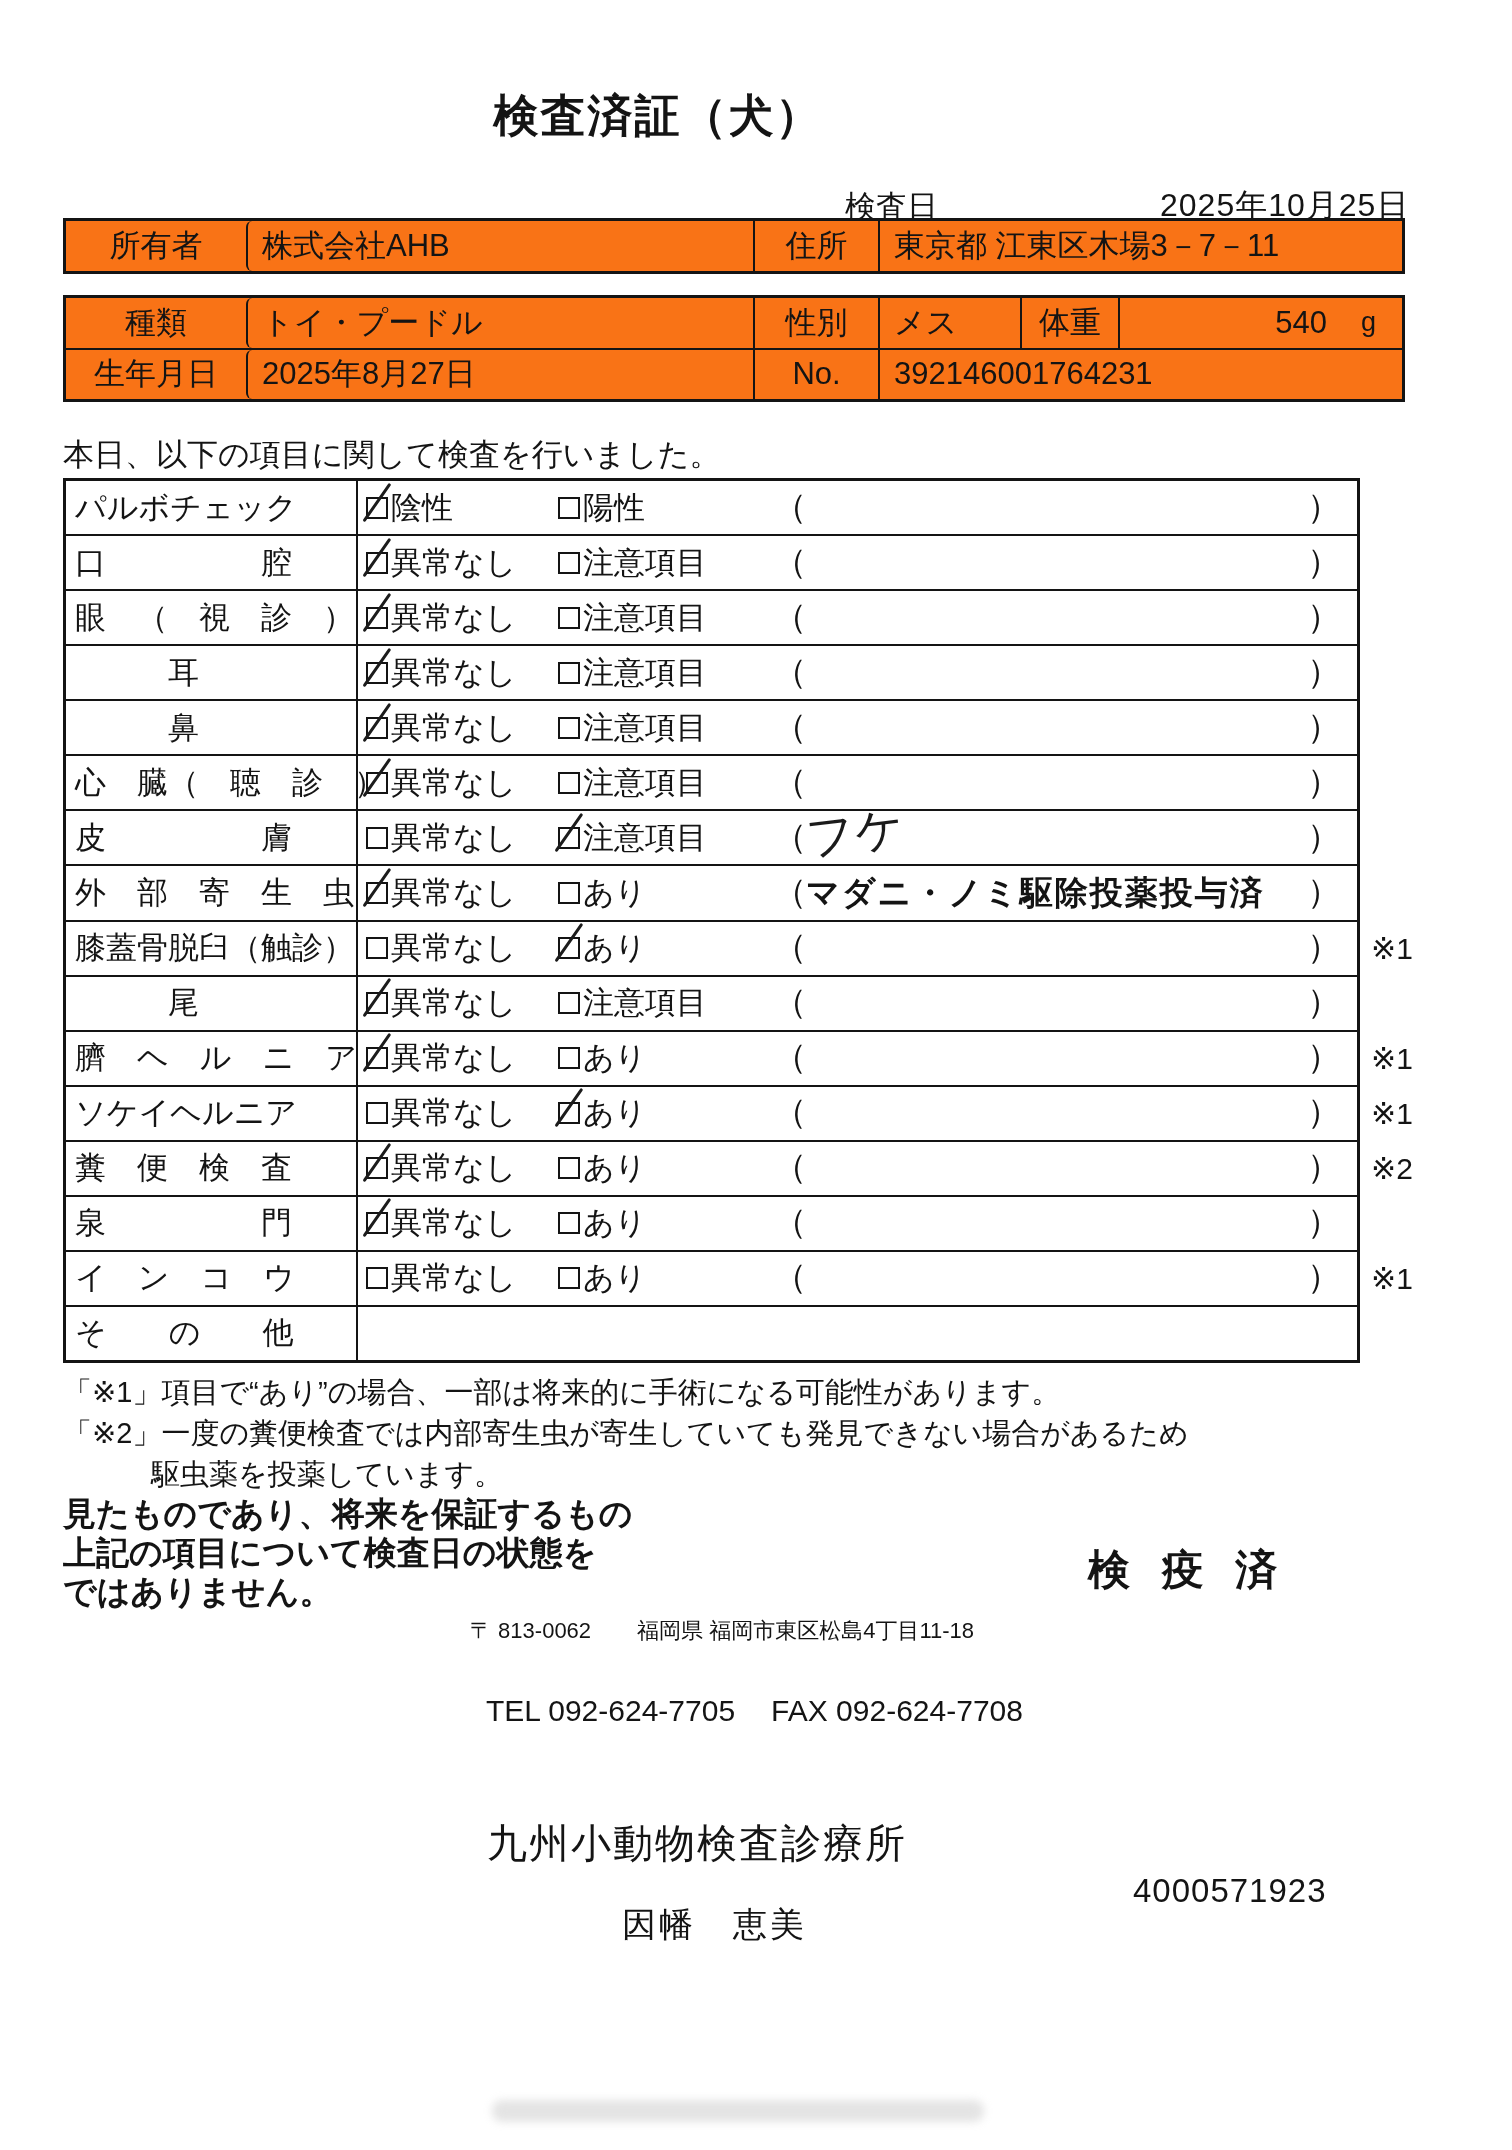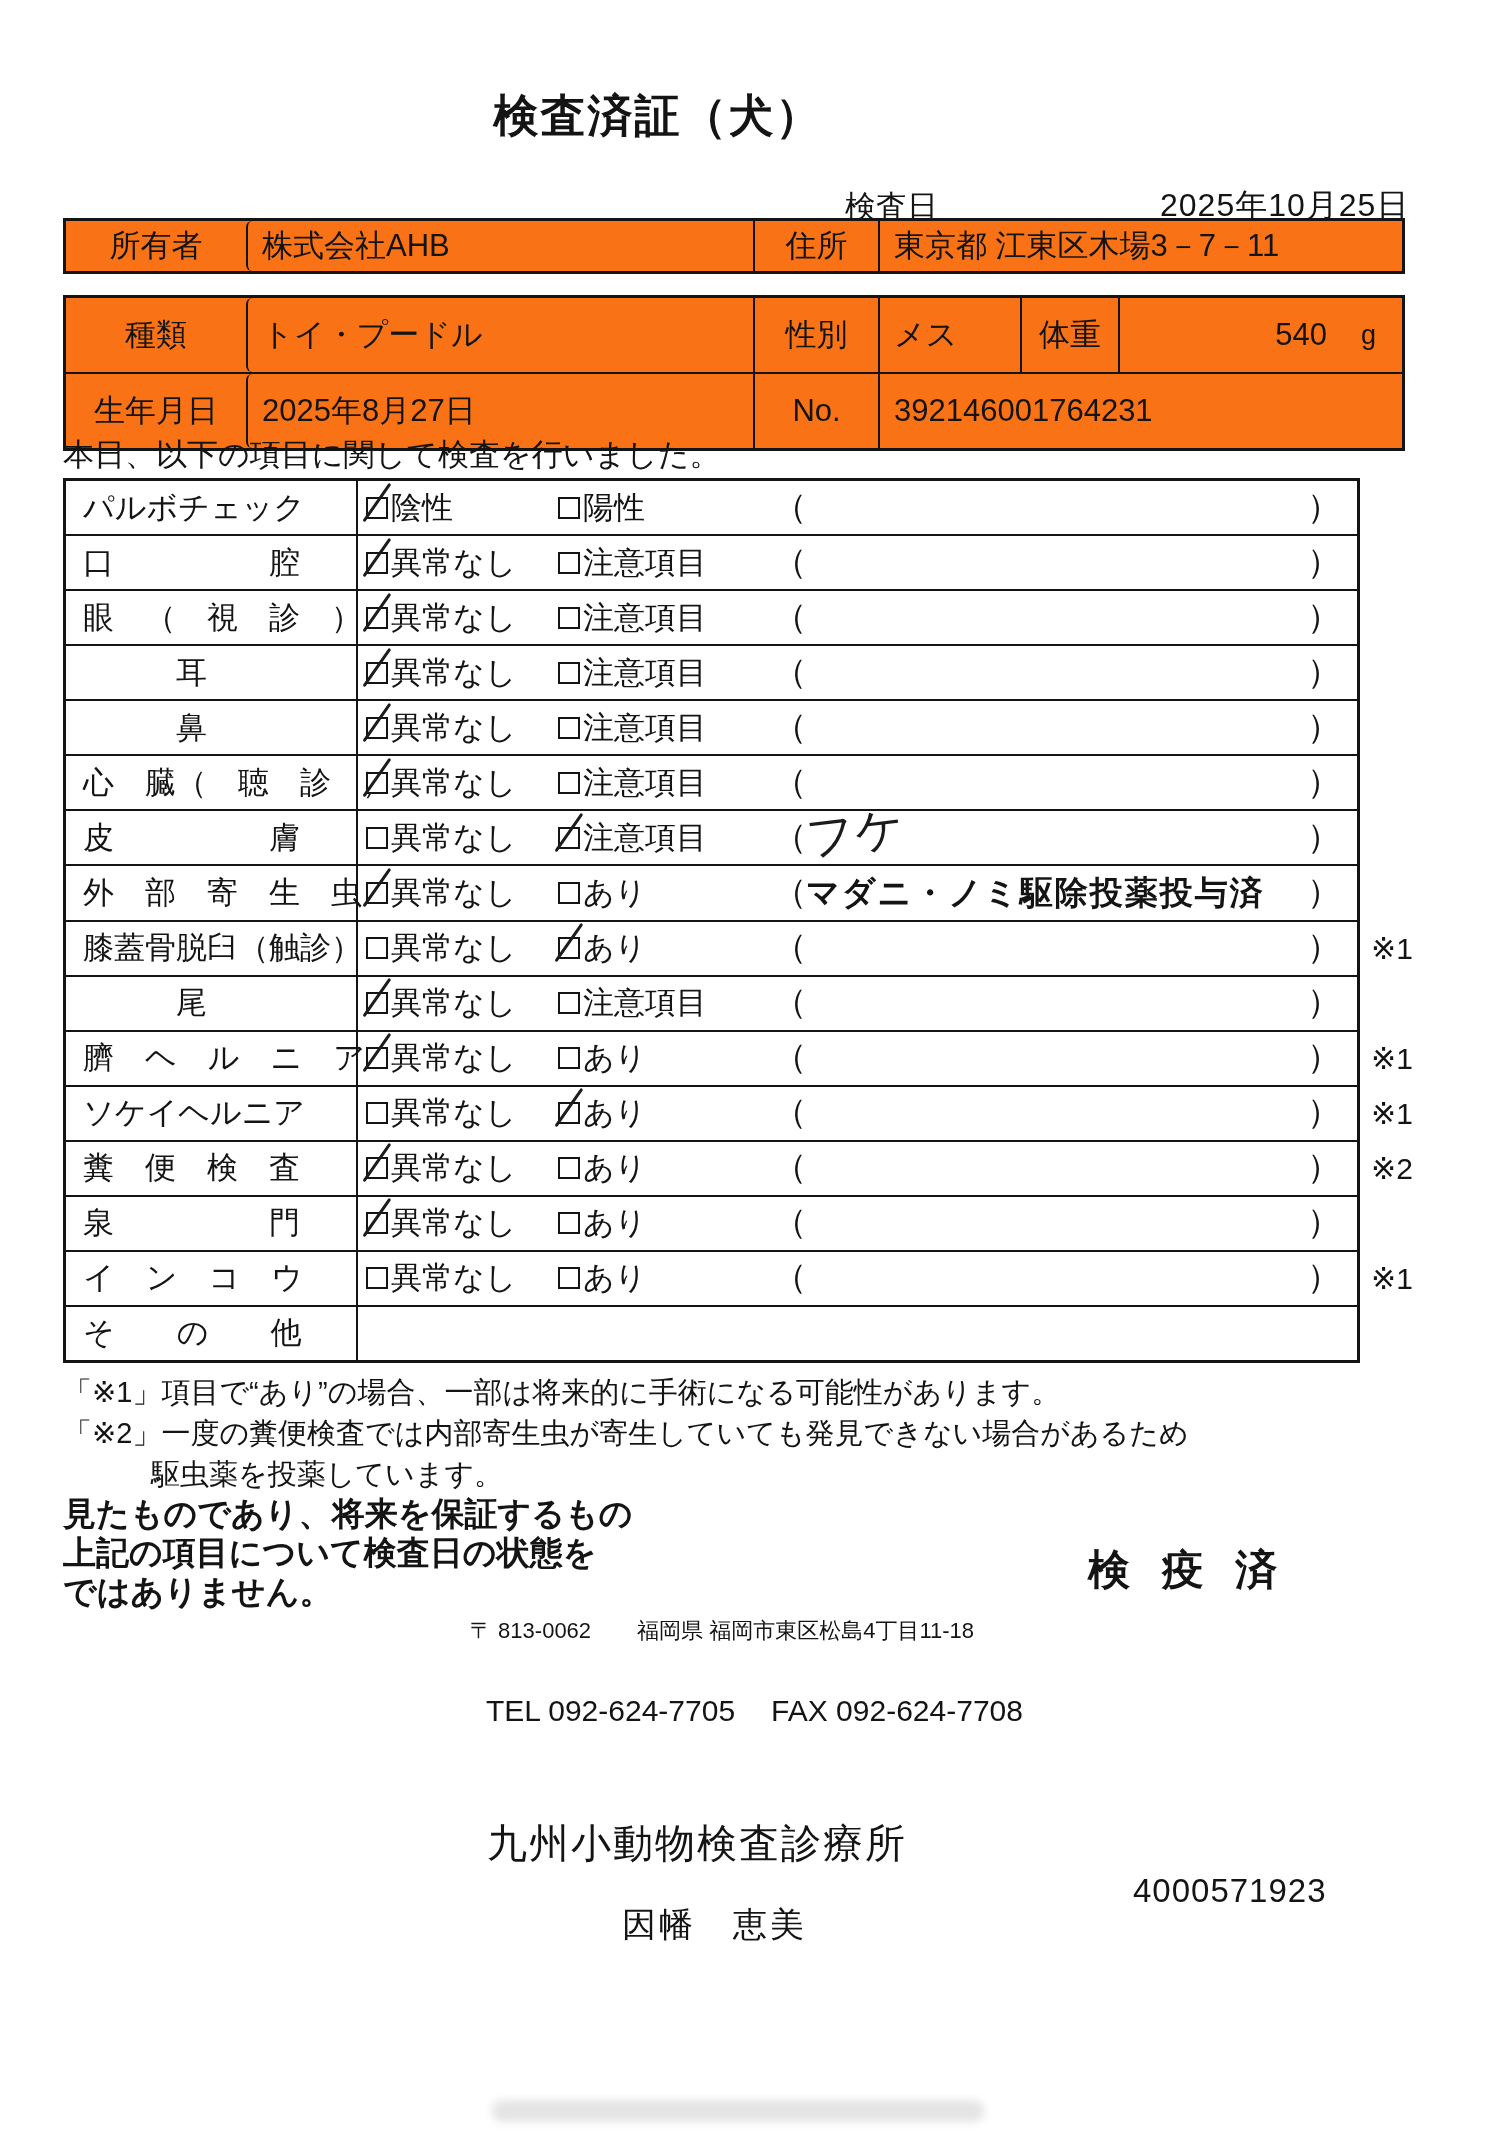--- a/index.html
+++ b/index.html
@@ -12,21 +12,21 @@
   
   #title{left:63px;top:86px;width:1190px;text-align:center;
     font-size:45px;font-weight:bold;letter-spacing:2px;}
   
   #exam-date-label{left:845px;top:186px;font-size:31px;}
   #exam-date-value{left:1160px;top:184px;font-size:32px;letter-spacing:1px;}
   
   .info-table{left:63px;width:1342px;border:3px solid #141414;box-sizing:border-box;
     display:flex;flex-direction:column;background:#f97316;}
   #owner-table{top:218px;height:56px;}
-  #pet-table{top:295px;height:156px;}
+  #pet-table{top:295px;height:107px;}
   .irow{flex:1;display:flex;min-height:0;}
   .irow + .irow{border-top:2.5px solid #141414;}
   .icell{display:flex;align-items:center;box-sizing:border-box;font-size:31px;}
   .icell + .icell{border-left:2.5px solid #141414;}
   .icell.lab{justify-content:center;}
   .icell.val{padding-left:14px;}
   .w-lab1{width:180px;}
   .w-val1{width:507px;border-radius:6px;}
   .w-lab2{width:125px;}
   .w-val2{width:142px;}
@@ -35,21 +35,21 @@
   .w-valwide{flex:1;}
   .unit{font-size:27px;margin-left:22px;}
   
   #intro{left:63px;top:434px;font-size:31px;}
   
   #check-table{left:63px;top:478px;width:1297px;height:885px;
     border:3px solid #141414;box-sizing:border-box;display:flex;flex-direction:column;}
   .crow{flex:1;display:flex;position:relative;min-height:0;}
   .crow + .crow{border-top:2.5px solid #141414;}
   .clabel{width:292px;border-right:2.5px solid #141414;box-sizing:border-box;
-    display:flex;align-items:center;padding-left:17px;font-size:31px;white-space:pre;}
+    display:flex;align-items:center;padding-left:9px;font-size:31px;white-space:pre;}
   .copts{flex:1;position:relative;}
   .opt{position:absolute;top:0;bottom:0;display:flex;align-items:center;}
   .opt1{left:8px;}
   .opt2{left:200px;}
   .optlabel{font-size:31px;margin-left:3px;}
   .cb{position:relative;width:22px;height:22px;box-sizing:border-box;
     border:2.5px solid #141414;background:#fff;flex:0 0 auto;}
   .tick{position:absolute;left:-14px;top:2px;width:46px;height:3.2px;
     background:#1c1c1c;border-radius:2px;transform:rotate(-55deg);}
   .oparen{position:absolute;left:415px;top:50%;transform:translateY(-52%);font-size:34px;}

